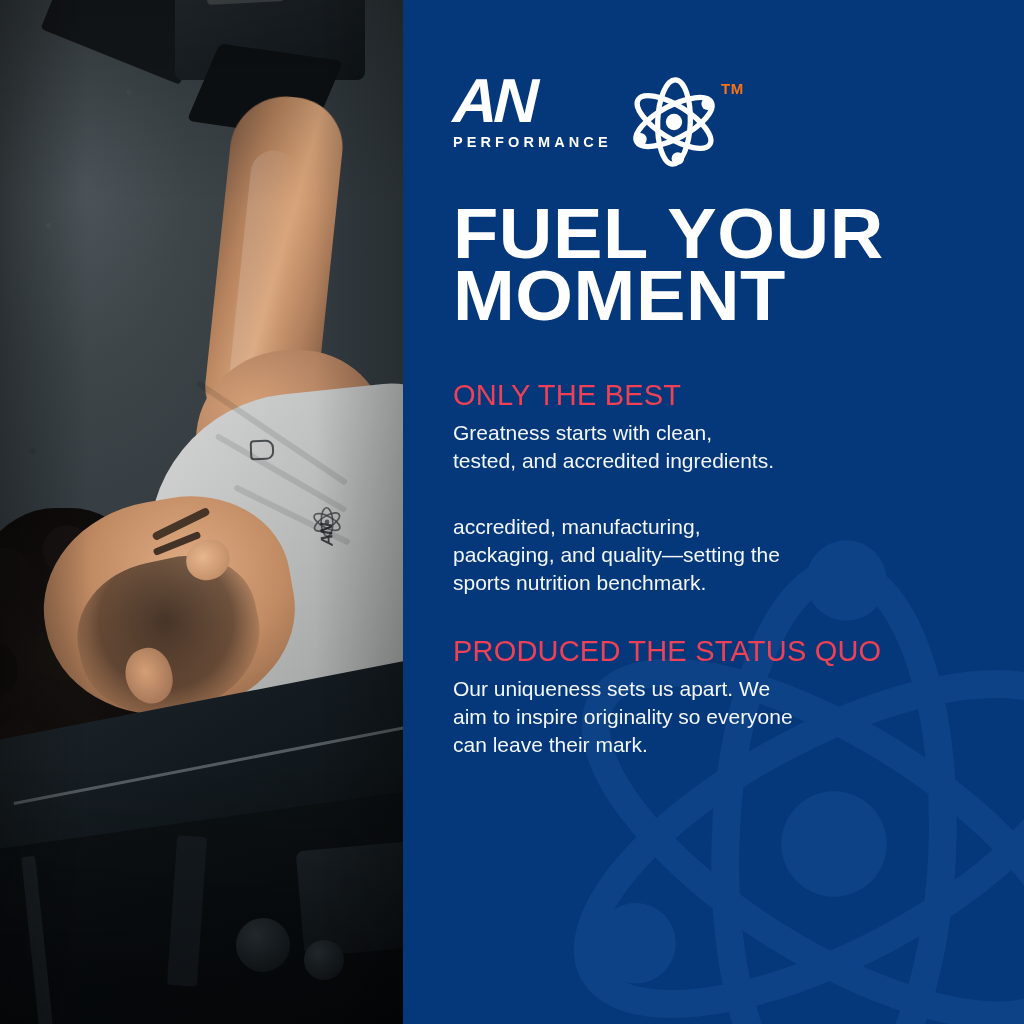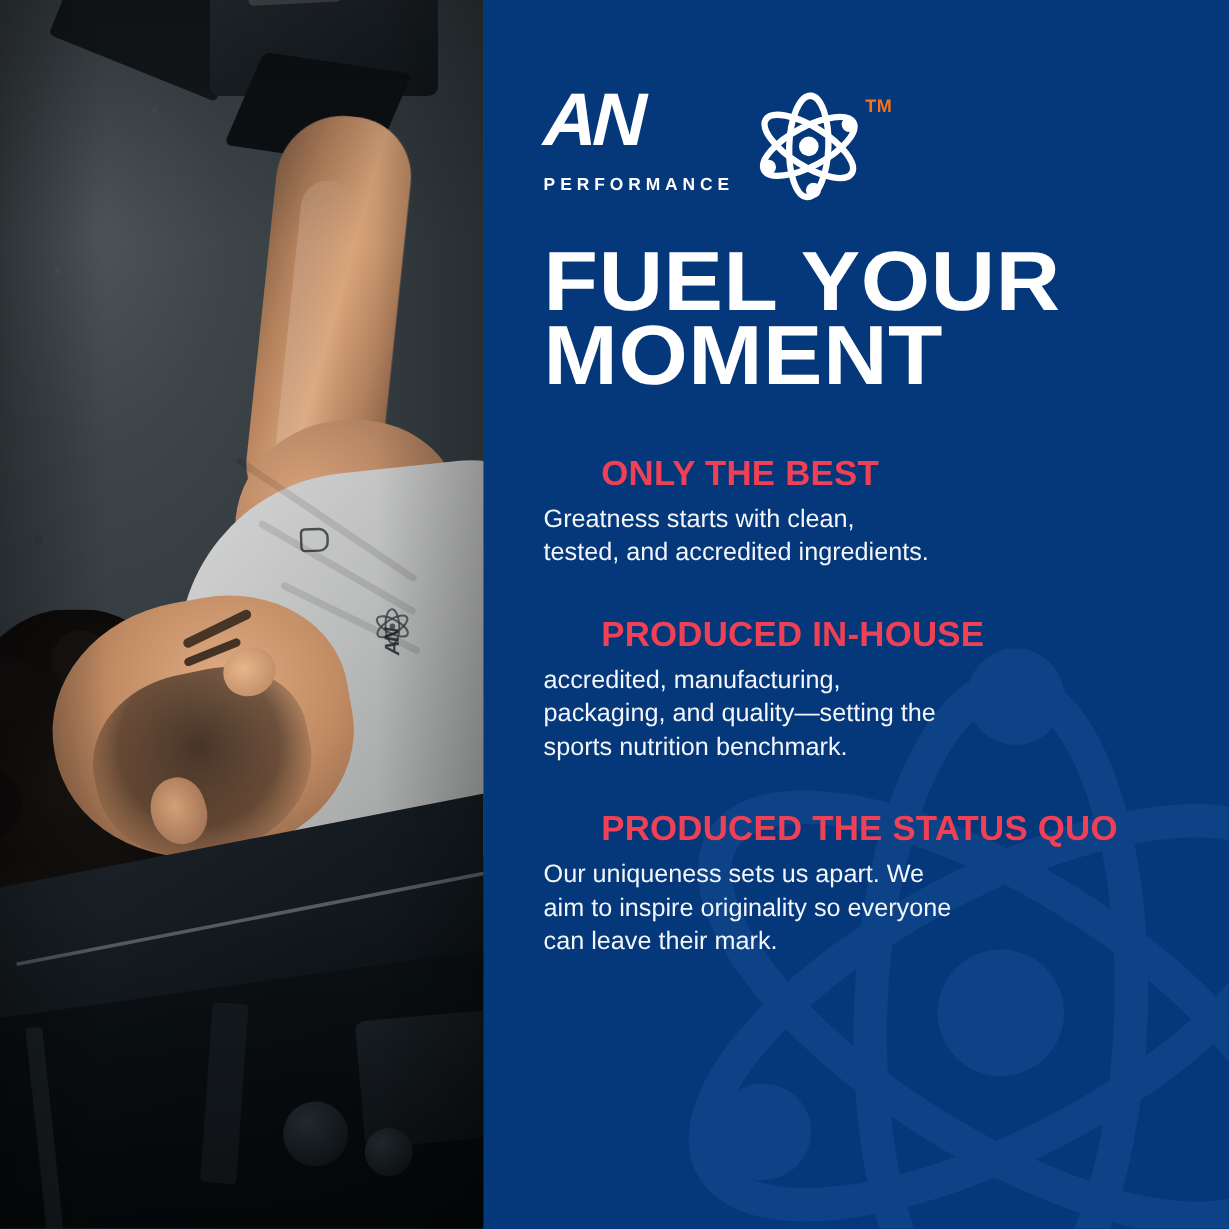--- a/index.html
+++ b/index.html
@@ -318,21 +318,21 @@
     color:#ffffff;
     letter-spacing:-4px;
     line-height:.92;
     transform:skewX(-2deg);
   }
   .logo-performance {
     font-size:14.5px;
     font-weight:700;
     color:#ffffff;
     letter-spacing:4.1px;
-    margin-top:17px;
+    margin-top:5px;
   }
   .logo-atom-wrap { position:relative; padding-top:6px; }
   .logo-atom { display:block; width:96px; height:96px; }
   .logo-tm {
     position:absolute;
     right:-22px; top:12px;
     font-size:15px;
     font-weight:600;
     color:#f97316;
     letter-spacing:.5px;
@@ -349,26 +349,25 @@
     transform-origin:left center;
     margin-bottom:52px;
   }
   .headline .hl-line { display:block; white-space:nowrap; }
 
   
   .feature { margin-bottom:38px; }
   .feature:last-child { margin-bottom:0; }
   .feature-title {
     font-size:29px;
-    font-weight:700;
+    font-weight:400;
     color:#ef4055;
     letter-spacing:.2px;
     margin-bottom:7px;
     white-space:nowrap;
-    margin-left:48px;
   }
   .feature-body {
     font-size:21px;
     font-weight:400;
     color:#f3f6fa;
     line-height:1.33;
   }
   .feature-body .bl { display:block; white-space:nowrap; }
 </style>
 </head>
@@ -468,21 +467,20 @@
 
       <div class="feature">
         <div class="feature-title">ONLY THE BEST</div>
         <div class="feature-body">
           <span class="bl">Greatness starts with clean,</span>
           <span class="bl">tested, and accredited ingredients.</span>
         </div>
       </div>
 
       <div class="feature">
-        <div class="feature-title">PRODUCED IN-HOUSE</div>
         <div class="feature-body">
           <span class="bl">accredited, manufacturing,</span>
           <span class="bl">packaging, and quality—setting the</span>
           <span class="bl">sports nutrition benchmark.</span>
         </div>
       </div>
 
       <div class="feature">
         <div class="feature-title">PRODUCED THE STATUS QUO</div>
         <div class="feature-body">

